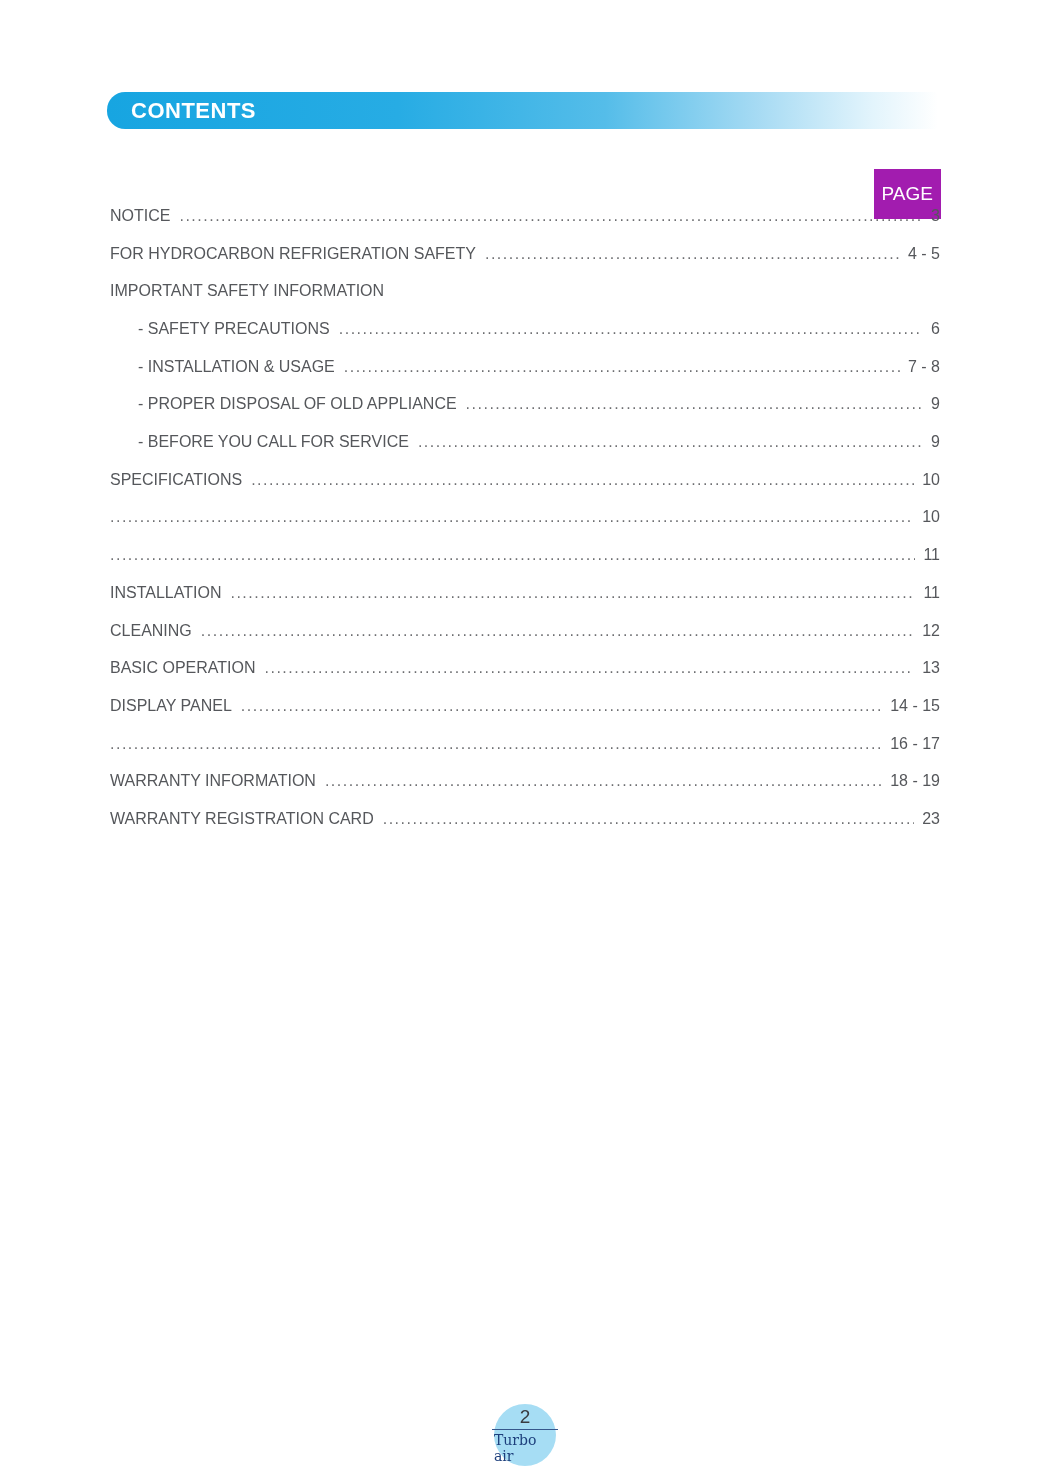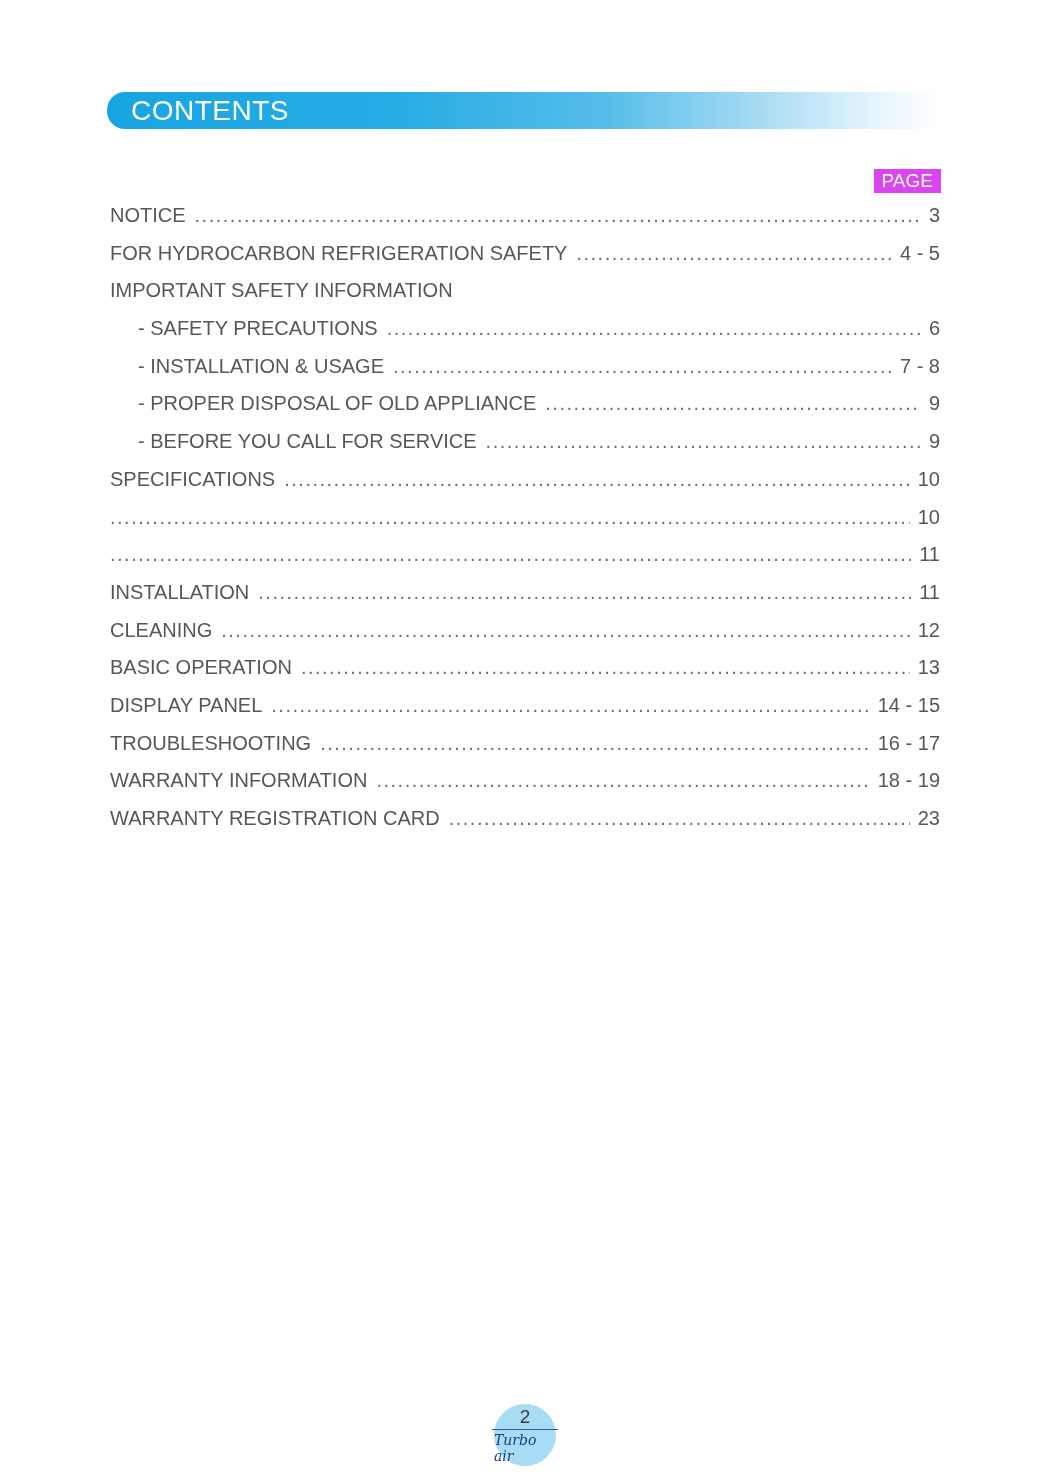--- a/index.html
+++ b/index.html
@@ -22,49 +22,49 @@
     height: 37px;
     border-radius: 18px 4px 4px 18px;
     background: linear-gradient(90deg,
       #17a5e1 0%, #27ace4 35%, #55bde9 60%,
       #a5daf3 78%, #e2f4fc 92%, #ffffff 100%);
     display: flex;
     align-items: center;
   }
   .banner-title {
     color: #ffffff;
-    font-weight: normal;
-    font-size: 28px;
+    font-weight: bold;
+    font-size: 22px;
     padding-left: 24px;
     letter-spacing: 0.5px;
   }
 
   
   .page-label {
     position: absolute;
     top: 169px;
     right: 108px;
-    background: #d946ef;
+    background: #a21caf;
     color: #ffffff;
     font-size: 19px;
     line-height: 24px;
-    padding: 0 8px;
+    padding: 13px 8px;
   }
 
   
   .toc {
     position: absolute;
     left: 110px;
     top: 197px;
     width: 830px;
   }
   .toc-row {
     display: flex;
-    align-items: center;
-    font-size: 20px;
+    align-items: flex-end;
+    font-size: 16px;
     line-height: 37.7px;
     height: 37.7px;
     color: #55575b;
   }
   .toc-row.indent { padding-left: 28px; }
   .toc-title {
     white-space: nowrap;
     padding-right: 9px;
   }
   .toc-leader {
@@ -104,21 +104,20 @@
     line-height: 22px;
   }
   .footer-divider {
     width: 66px;
     height: 1px;
     background: #35578c;
     margin: 1px 0 2px 0;
   }
   .footer-brand {
     font-family: "DejaVu Serif", serif;
-    font-style: italic;
     font-size: 14px;
     color: #1d3f7c;
     line-height: 16px;
   }
 </style>
 </head>
 <body>
 
 <div class="banner">
   <span class="banner-title">CONTENTS</span>
@@ -189,21 +188,20 @@
     <span class="toc-title">BASIC OPERATION</span>
     <span class="toc-leader">............................................................................................................................................................................................................................</span>
     <span class="toc-page">13</span>
   </div>
     <div class="toc-row">
     <span class="toc-title">DISPLAY PANEL</span>
     <span class="toc-leader">............................................................................................................................................................................................................................</span>
     <span class="toc-page">14 - 15</span>
   </div>
     <div class="toc-row">
-    <span class="toc-title">TROUBLESHOOTING</span>
     <span class="toc-leader">............................................................................................................................................................................................................................</span>
     <span class="toc-page">16 - 17</span>
   </div>
     <div class="toc-row">
     <span class="toc-title">WARRANTY INFORMATION</span>
     <span class="toc-leader">............................................................................................................................................................................................................................</span>
     <span class="toc-page">18 - 19</span>
   </div>
     <div class="toc-row">
     <span class="toc-title">WARRANTY REGISTRATION CARD</span>

